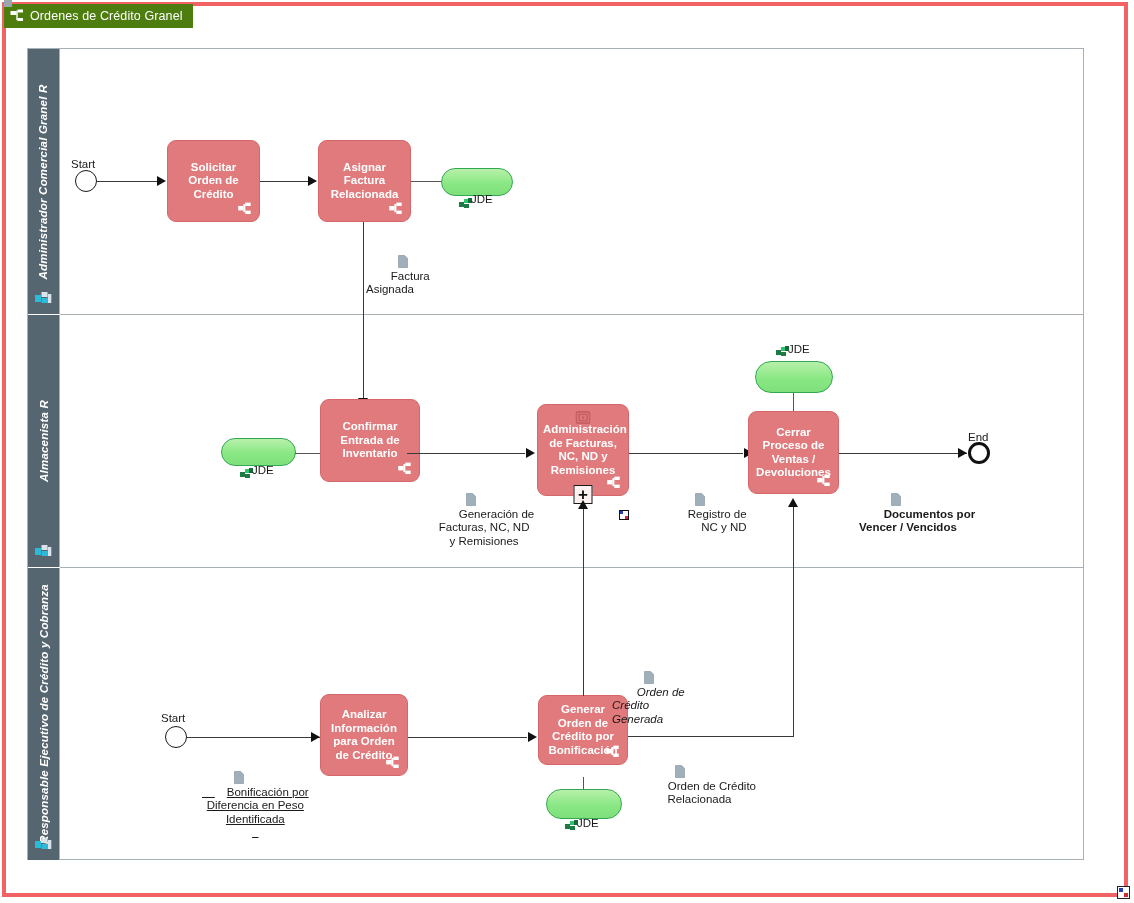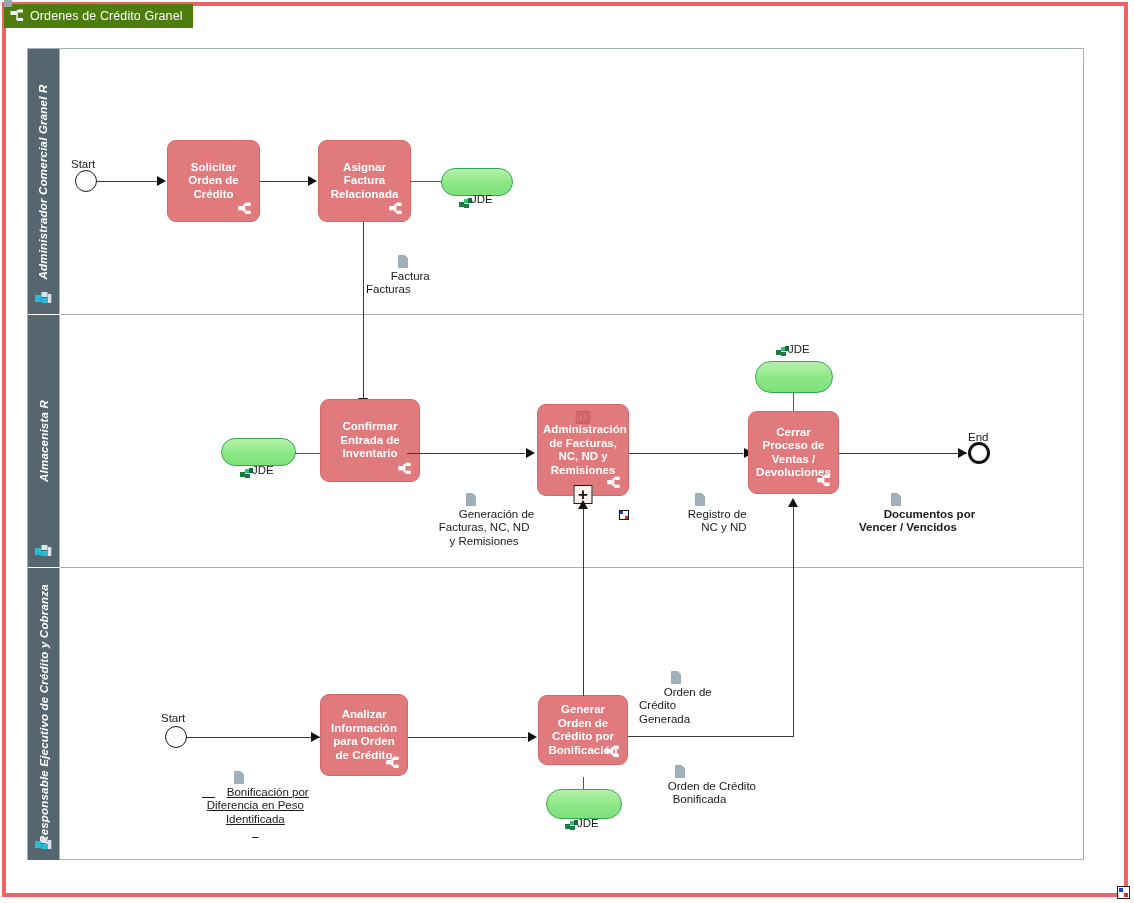--- a/index.html
+++ b/index.html
@@ -187,21 +187,21 @@
 
   <div class="conn v" style="left:363px;top:222px;height:185px;"></div>
   <div class="arrow down" style="left:358px;top:398px;"></div>
 
   <div class="dataobj" style="left:366px;top:228px;">
     <span class="doi">
       <svg viewBox="0 0 10 13" width="10" height="13">
           <path d="M0.5 0.5 H6.6 L9.5 3.3 V12.5 H0.5 Z" fill="#9fb0bb" stroke="#8a9aa5" stroke-width="0.7"></path>
         </svg>
     </span><span>Factura
-Facturas</span>
+Asignada</span>
   </div>
 
   <div class="syspill" style="left:221px;top:438px;width:75px;height:28px;"></div>
   <div class="sysicon" style="left:240px;top:466px;">
     <svg viewBox="0 0 14 13" width="14" height="13">
         <rect x="0" y="5" width="5" height="5" fill="#1d7a43"></rect>
         <rect x="5" y="2" width="4" height="4" fill="#29c46b"></rect>
         <rect x="5" y="7" width="5" height="4" fill="#1d7a43"></rect>
         <rect x="9" y="1" width="4" height="5" fill="#16693a"></rect>
       </svg>
@@ -360,36 +360,36 @@
         <rect x="5" y="2" width="4" height="4" fill="#29c46b"></rect>
         <rect x="5" y="7" width="5" height="4" fill="#1d7a43"></rect>
         <rect x="9" y="1" width="4" height="5" fill="#16693a"></rect>
       </svg>
   </div>
   <div class="sysname" style="left:577px;top:817px;">JDE</div>
 
   <div class="conn v" style="left:583px;top:508px;height:188px;"></div>
   <div class="arrow up" style="left:578px;top:500px;"></div>
 
-  <div class="dataobj" style="left:639px;top:644px;">
+  <div class="dataobj" style="left:612px;top:644px;font-style:italic;">
     <span class="doi">
       <svg viewBox="0 0 10 13" width="10" height="13">
           <path d="M0.5 0.5 H6.6 L9.5 3.3 V12.5 H0.5 Z" fill="#9fb0bb" stroke="#8a9aa5" stroke-width="0.7"></path>
         </svg>
     </span><span>Orden de
 Crédito
 Generada</span>
   </div>
 
   <div class="conn h" style="left:628px;top:735.5px;width:166px;"></div>
   <div class="conn v" style="left:793px;top:506px;height:230px;"></div>
   <div class="arrow up" style="left:788px;top:498px;"></div>
 
   <div class="dataobj" style="left:643px;top:738px;text-align:center;">
     <span class="doi">
       <svg viewBox="0 0 10 13" width="10" height="13">
           <path d="M0.5 0.5 H6.6 L9.5 3.3 V12.5 H0.5 Z" fill="#9fb0bb" stroke="#8a9aa5" stroke-width="0.7"></path>
         </svg>
     </span><span>Orden de Crédito
-Bonificada</span>
+Relacionada</span>
   </div>
 
 </div>
 
 </body></html>

